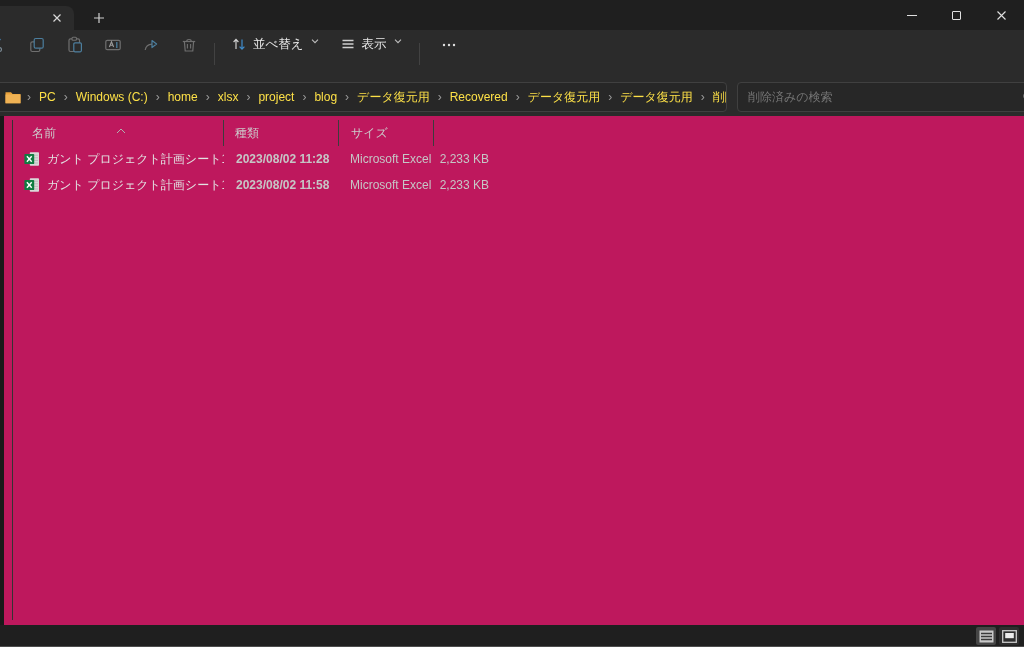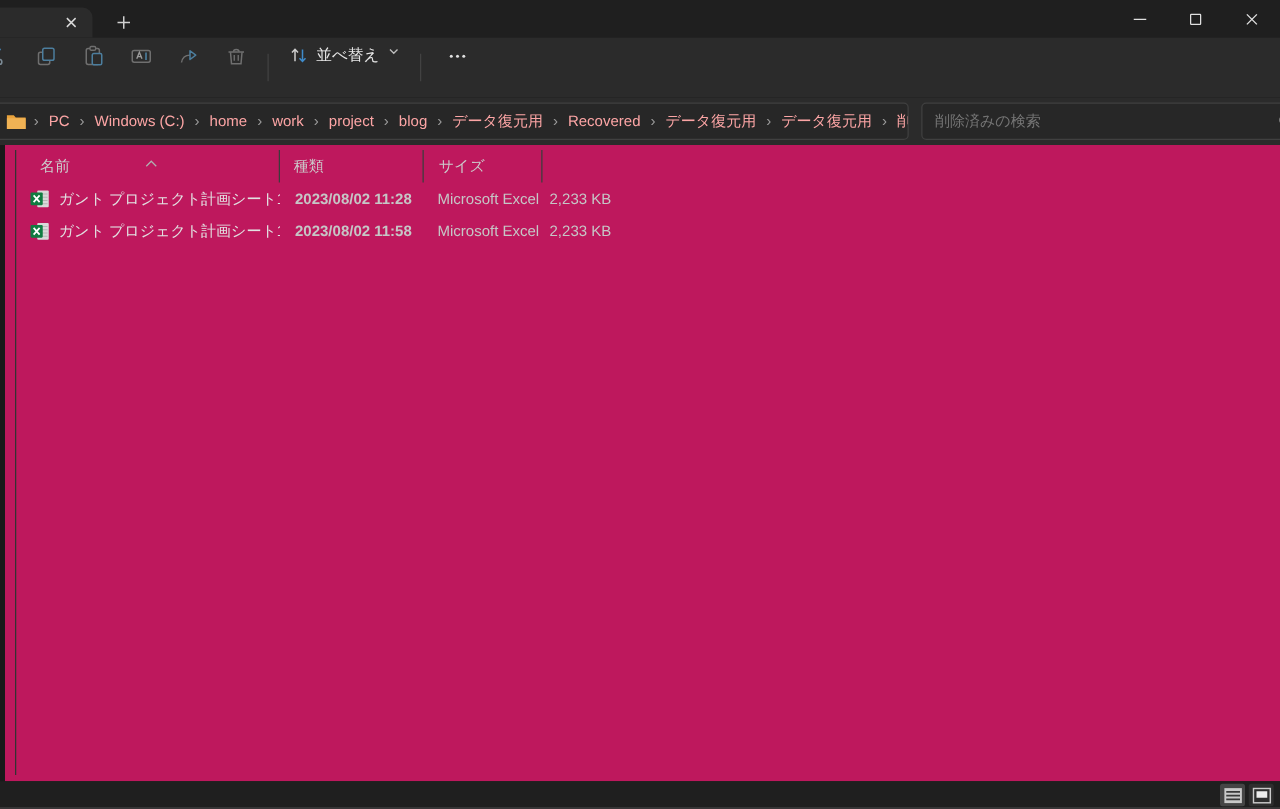--- a/index.html
+++ b/index.html
@@ -32,21 +32,21 @@
   .tool.labeled { padding:0 10px; gap:6px; font-size:12.5px; }
   .vsep { width:1px; height:22px; background:#424242; margin:0 6px; }
   .more { width:30px; margin-left:4px; }
 
   
   .addressrow { position:absolute; left:0; top:78px; width:1024px; height:38px; background:#2b2b2b; }
   .addressfield { position:absolute; left:-6px; top:4px; width:733px; height:30px; background:#272727;
                   border:1px solid #404040; border-radius:4px; display:flex; align-items:center;
                   padding:0 6px 0 10px; overflow:hidden; }
   .crumbs { display:flex; align-items:center; white-space:nowrap; }
-  .crumb { font-size:12px; color:#fca5a5; cursor:pointer; padding:2px 2px; border-radius:3px; }
+  .crumb { font-size:12px; color:#fde047; cursor:pointer; padding:2px 2px; border-radius:3px; }
   .crumb-sep { font-size:12px; color:#9a9a9a; margin:0 6px; }
   .searchfield { position:absolute; left:737px; top:4px; width:308px; height:30px; background:#272727;
                  border:1px solid #404040; border-radius:4px; display:flex; align-items:center; padding:0 8px 0 10px; }
   .searchfield input { flex:1; border:none; background:transparent; outline:none; color:#dddddd;
                        font-size:12px; font-family:inherit; }
   .searchfield input::placeholder { color:#757575; }
 
   
   .content { position:absolute; left:4px; top:116px; width:1024px; height:509px; background:#be185d; }
   .nav-divider { position:absolute; left:8px; top:4px; width:1px; height:500px; background:#333333; }
@@ -155,20 +155,29 @@
     <button class="tool labeled">
       <svg width="16" height="16" viewBox="0 0 16 16" fill="none">
         <path d="M5 13 V3.6 M2.6 6 L5 3.4 L7.4 6" stroke="#cfcfcf" stroke-width="1.2"></path>
         <path d="M11 3.6 V13 M8.6 10.6 L11 13.2 L13.4 10.6" stroke="#3f8ccc" stroke-width="1.2"></path>
       </svg>
       <span>並べ替え</span>
       <svg width="10" height="10" viewBox="0 0 10 10" fill="none">
           <path d="M2 3.6 L5 6.6 L8 3.6" stroke="#bdbdbd" stroke-width="1.1"></path>
         </svg>
     </button>
+    <button class="tool labeled">
+      <svg width="16" height="16" viewBox="0 0 16 16" fill="none">
+        <path d="M2.5 4.5 H13.5 M2.5 8 H13.5 M2.5 11.5 H13.5" stroke="#cfcfcf" stroke-width="1.6"></path>
+      </svg>
+      <span>表示</span>
+      <svg width="10" height="10" viewBox="0 0 10 10" fill="none">
+          <path d="M2 3.6 L5 6.6 L8 3.6" stroke="#bdbdbd" stroke-width="1.1"></path>
+        </svg>
+    </button>
     <div class="vsep"></div>
     <button class="tool icon-only more">
       <svg width="18" height="18" viewBox="0 0 18 18">
           <circle cx="4" cy="9" r="1.2" fill="#e0e0e0"></circle>
           <circle cx="9" cy="9" r="1.2" fill="#e0e0e0"></circle>
           <circle cx="14" cy="9" r="1.2" fill="#e0e0e0"></circle>
         </svg>
     </button>
   </div>
 
@@ -182,21 +191,21 @@
   <span class="crumb-sep">›</span>
           <span class="crumb">PC</span>
 
   <span class="crumb-sep">›</span>
           <span class="crumb">Windows (C:)</span>
 
   <span class="crumb-sep">›</span>
           <span class="crumb">home</span>
 
   <span class="crumb-sep">›</span>
-          <span class="crumb">work</span>
+          <span class="crumb">xlsx</span>
 
   <span class="crumb-sep">›</span>
           <span class="crumb">project</span>
 
   <span class="crumb-sep">›</span>
           <span class="crumb">blog</span>
 
   <span class="crumb-sep">›</span>
           <span class="crumb">データ復元用</span>
 

